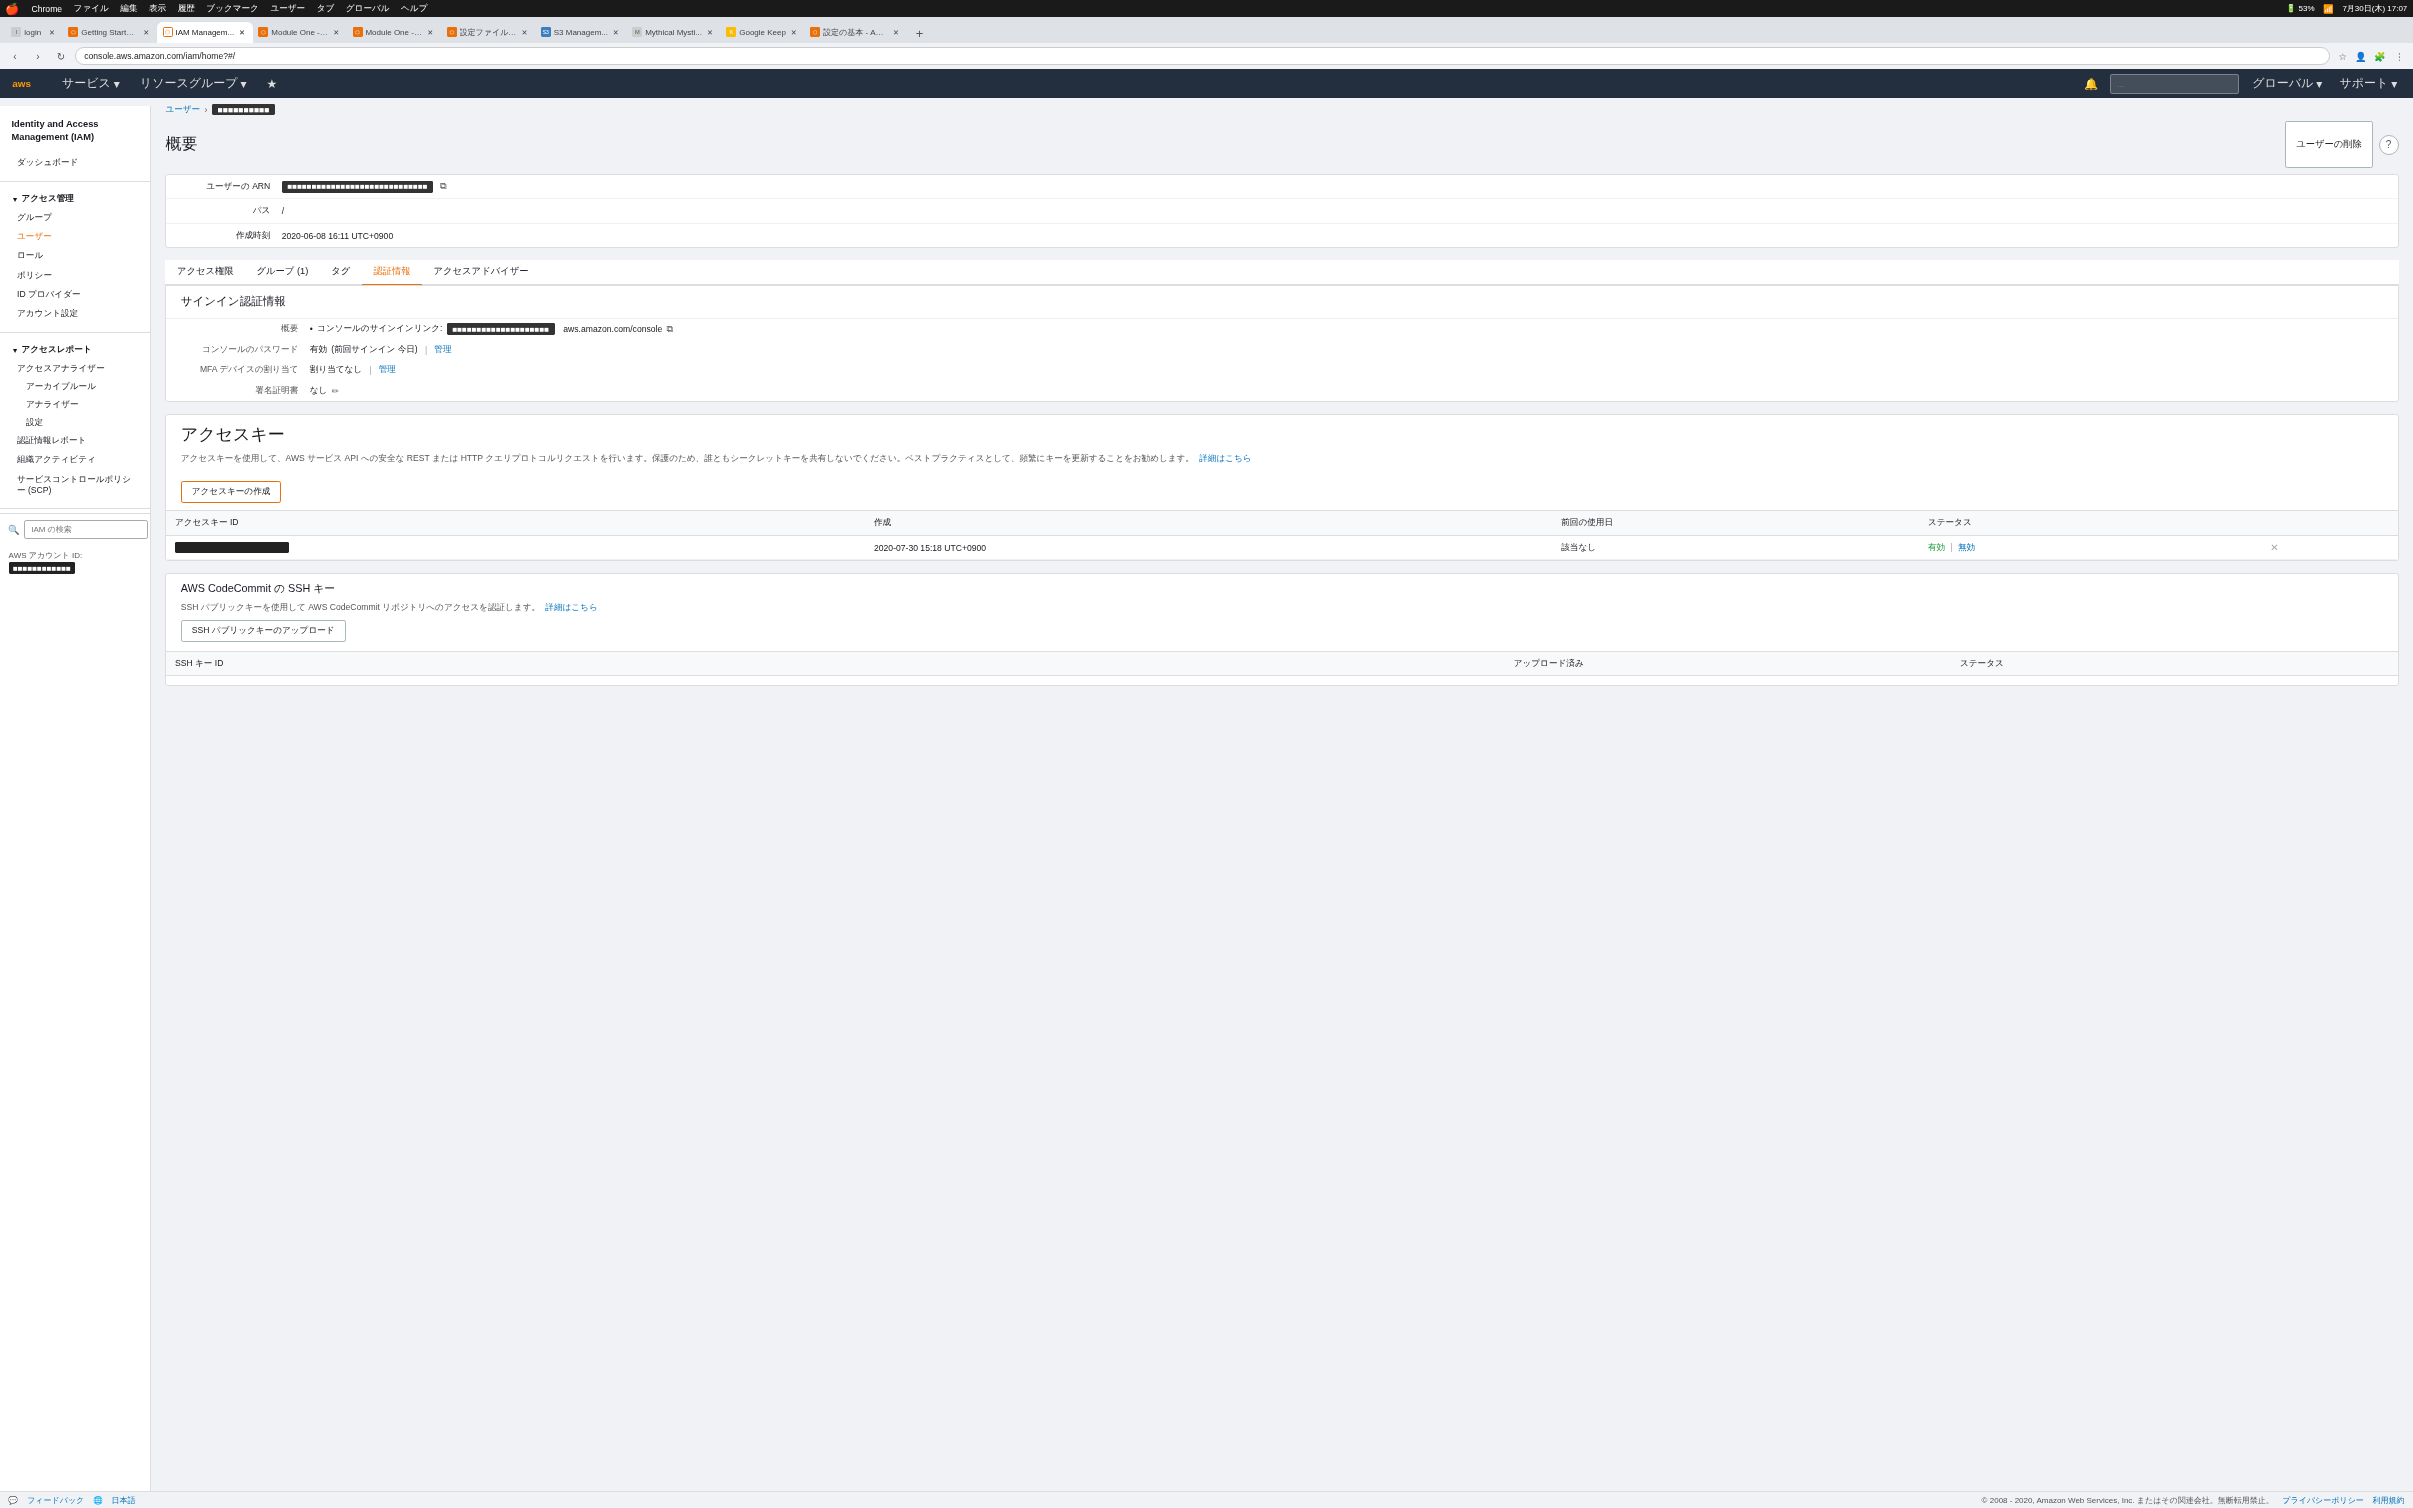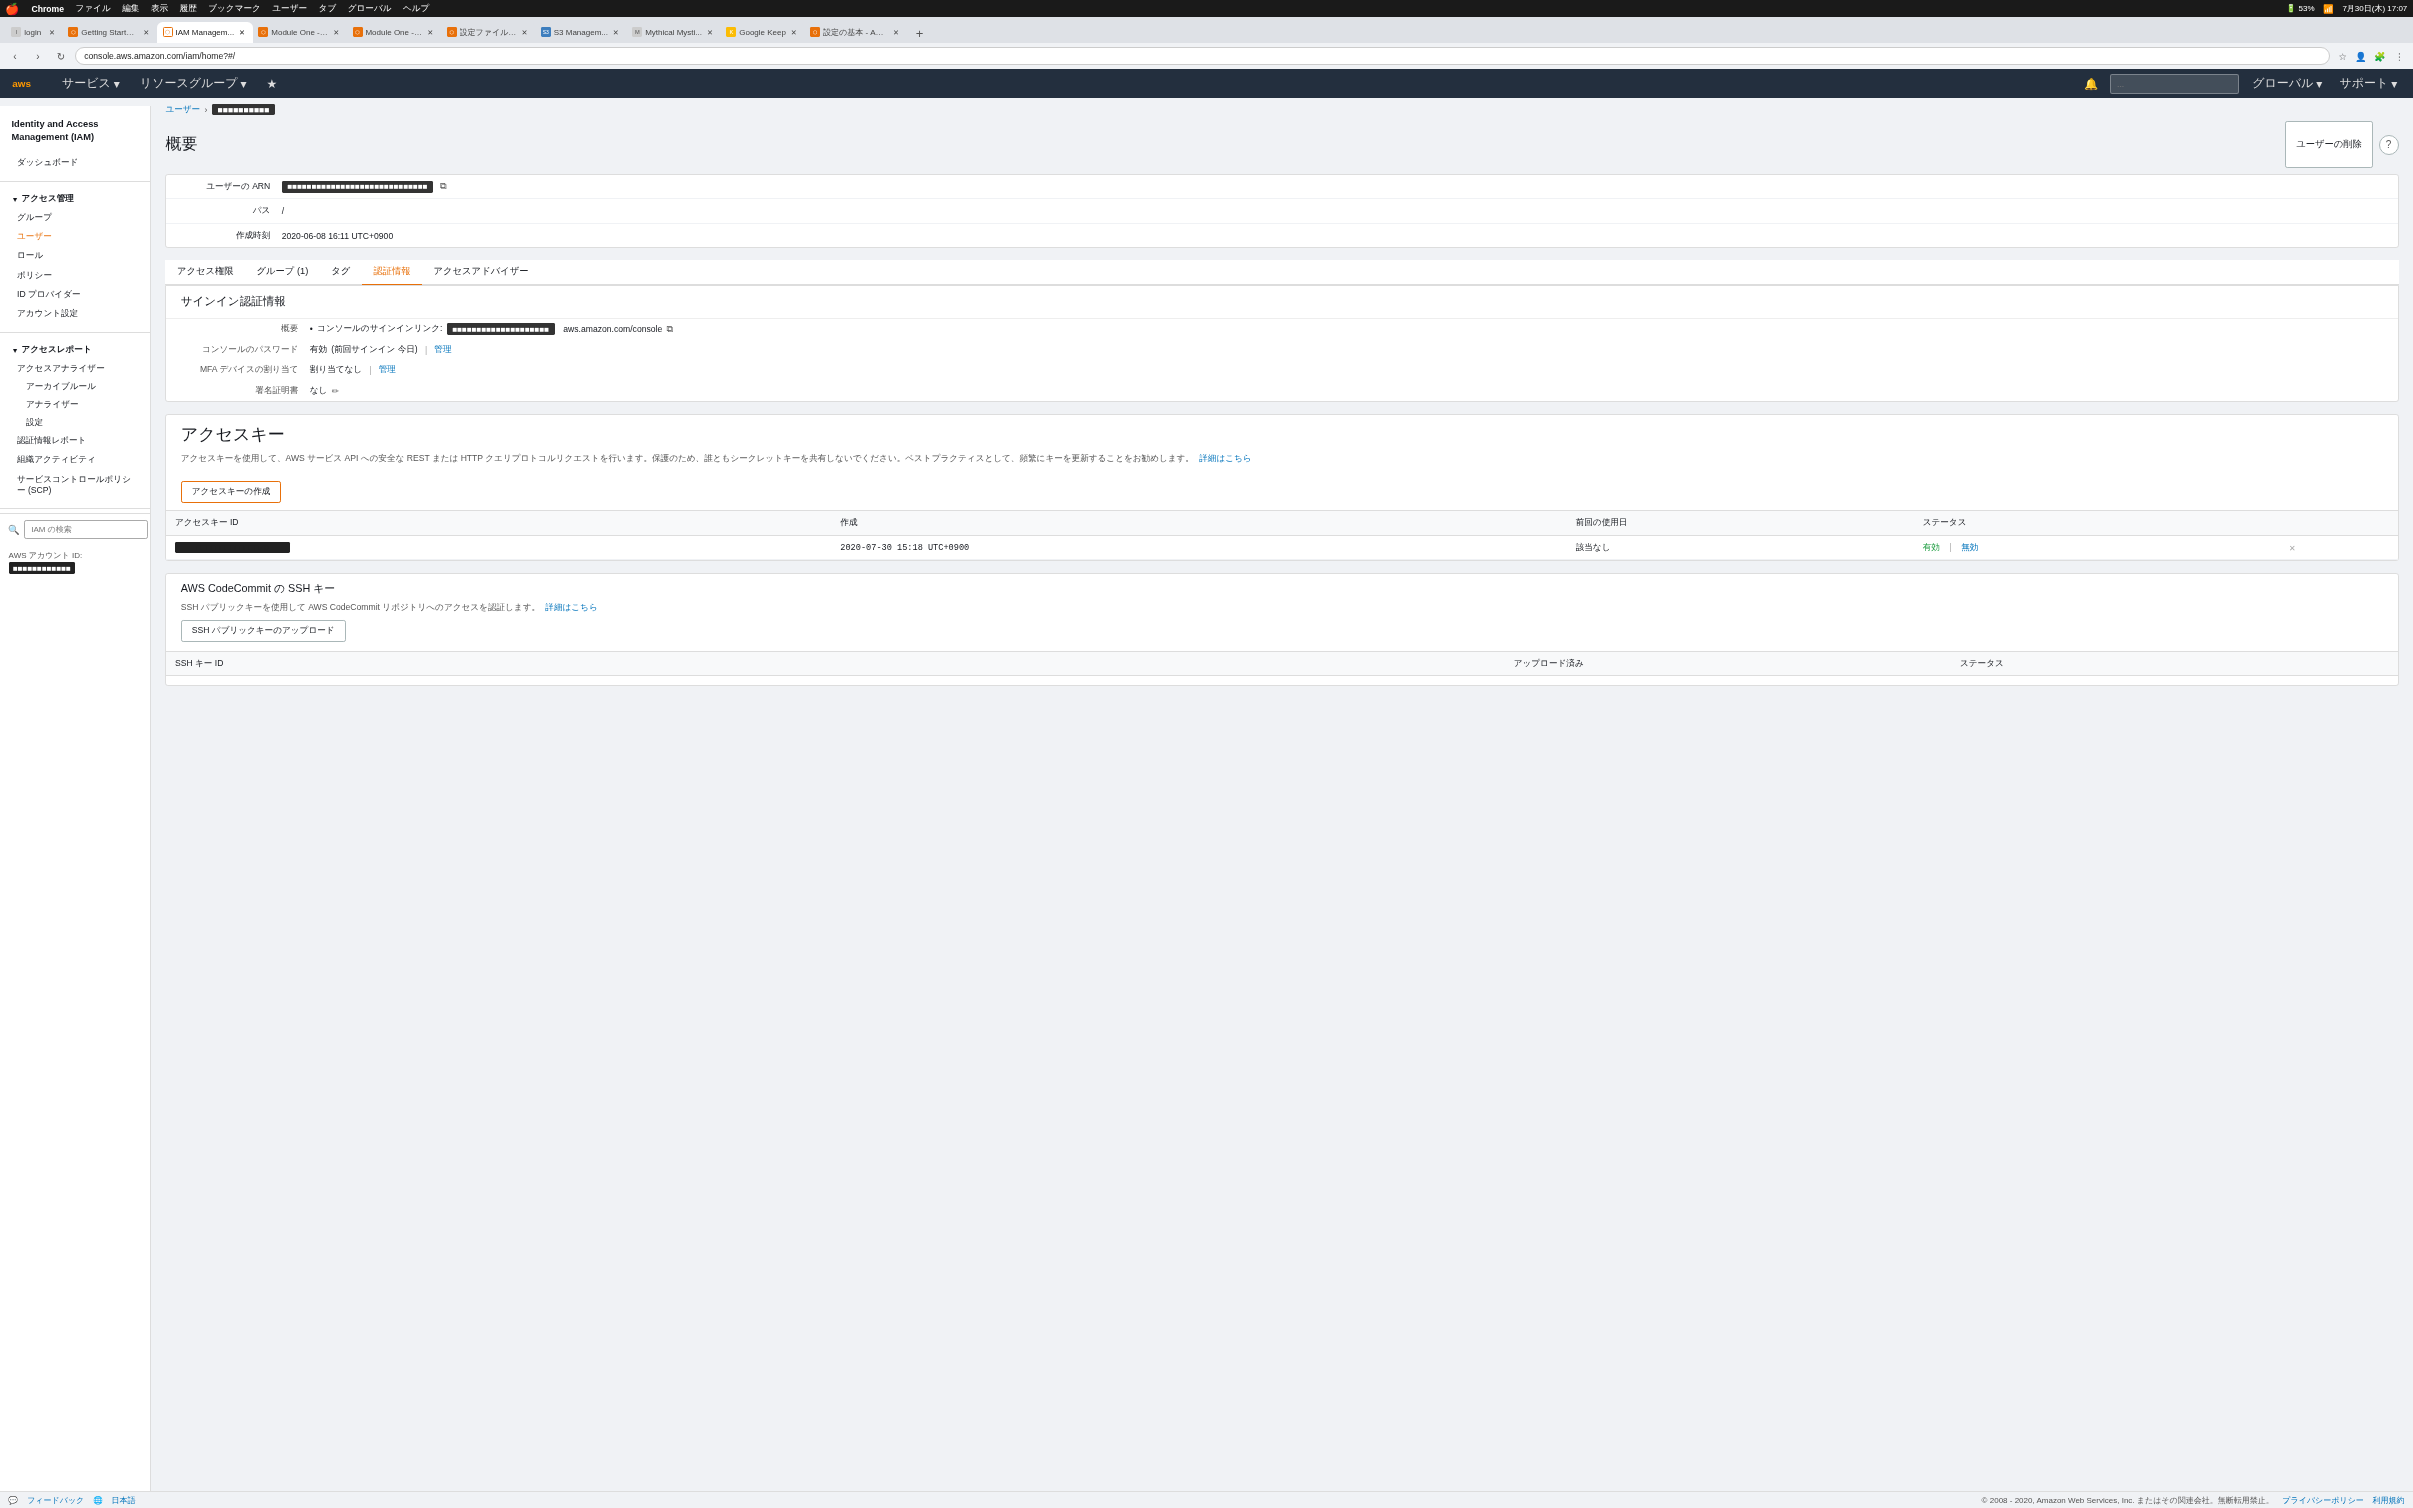--- a/index.html
+++ b/index.html
@@ -396,21 +396,20 @@
       padding: 5.7px 8.6px;
       text-align: left;
       font-weight: 500;
       color: #16191f;
       font-size: 8.6px;
     }
     .data-table td {
       padding: 5.7px 8.6px;
       border-bottom: 0.7px solid #f0f2f5;
       color: #16191f;
-      font-family: Liberation Mono, monospace;
     }
     .redacted-box {
       background: #222;
       color: #222;
       padding: 1.4px 21.5px;
       border-radius: 1.4px;
       display: inline-block;
       font-size: 8px;
       min-width: 86px;
     }
@@ -555,21 +554,21 @@
     .ssh-table-col-2 { width: 20%; }
     .ssh-table-col-3 { width: 20%; }
 
     .delete-x { color: #aaa; cursor: pointer; font-size: 10px; }
   </style>
 </head>
 <body>
 
 <div class="menu-bar">
   <span class="menu-bar-apple">🍎</span>
-  <span class="menu-bar-item" style="font-weight:bold;">Chrome</span>
+  <span class="menu-bar-item" style="font-weight:normal;">Chrome</span>
   <span class="menu-bar-item">ファイル</span>
   <span class="menu-bar-item">編集</span>
   <span class="menu-bar-item">表示</span>
   <span class="menu-bar-item">履歴</span>
   <span class="menu-bar-item">ブックマーク</span>
   <span class="menu-bar-item">ユーザー</span>
   <span class="menu-bar-item">タブ</span>
   <span class="menu-bar-item">グローバル</span>
   <span class="menu-bar-item">ヘルプ</span>
   <div class="menu-bar-right">

